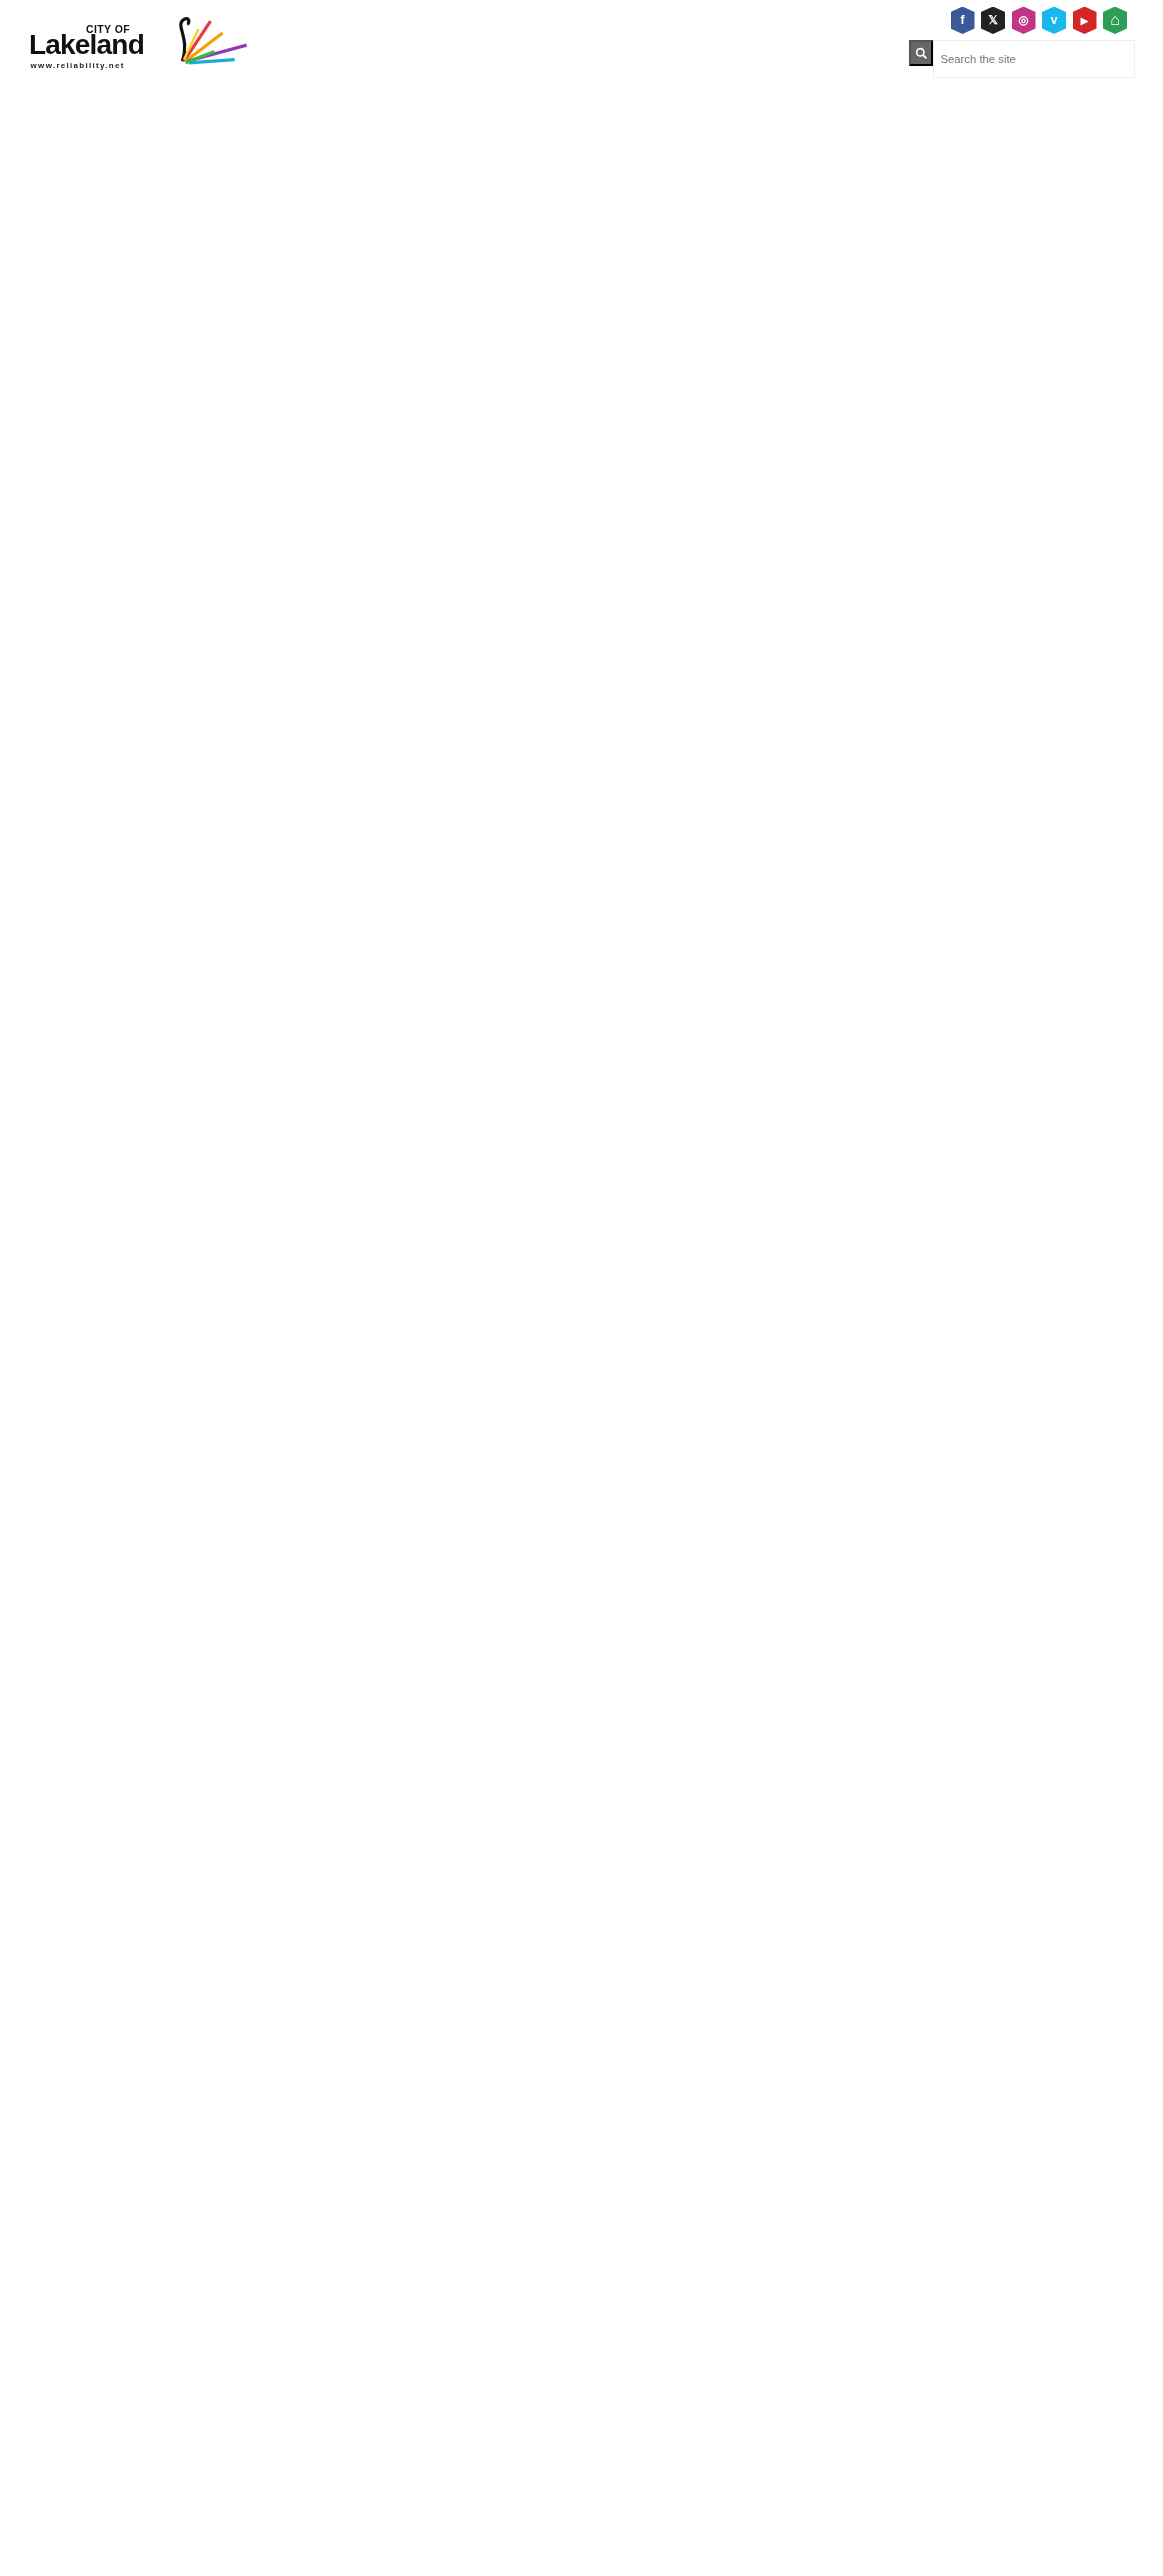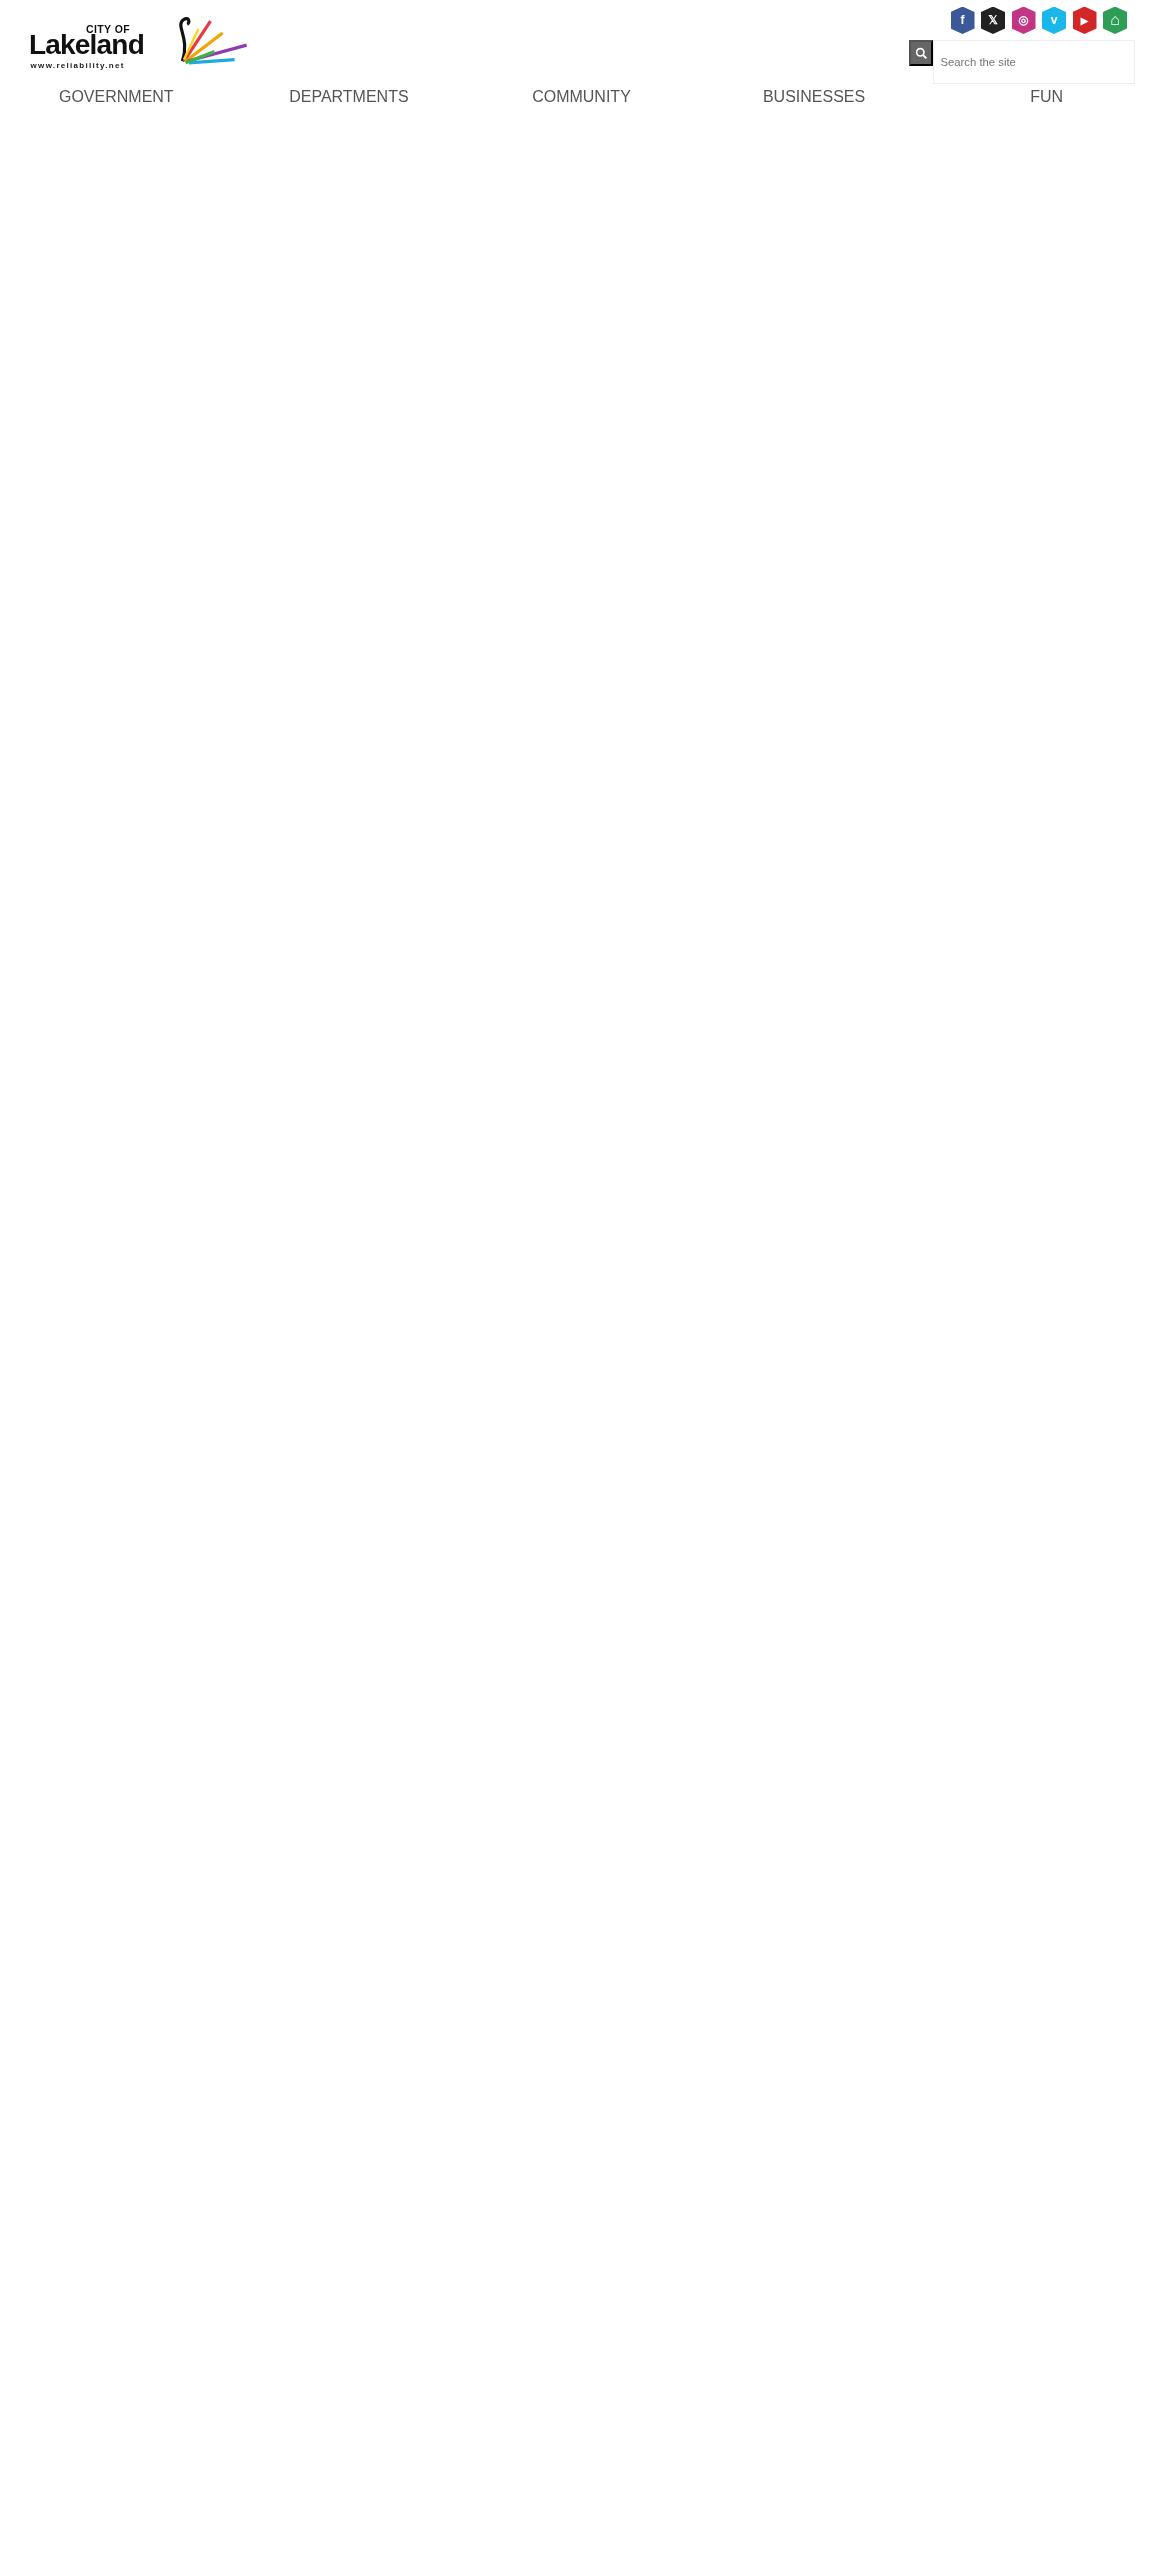--- a/index.html
+++ b/index.html
@@ -9,21 +9,21 @@
 .header{position:relative;height:120px;background:#fff;box-shadow:0 2.4px 3.2px rgba(0,0,0,0.25);z-index:2;}
 .logo{position:absolute;left:29px;top:13px;width:212px;height:53px;}
 .logo .city-of{position:absolute;left:57px;top:9.7px;font-size:10.5px;font-weight:bold;color:#111;letter-spacing:0.4px;}
 .logo .lakeland{position:absolute;left:0;top:16px;font-size:28px;font-weight:bold;color:#111;letter-spacing:-0.8px;line-height:32px;}
 .logo .url{position:absolute;left:1.6px;top:48px;font-size:8px;font-weight:bold;color:#222;letter-spacing:1.3px;}
 .logo svg{position:absolute;left:137px;top:0;}
 .social-top{position:absolute;right:36px;top:6.5px;display:flex;gap:6.5px;}
 .hex{width:24px;height:27.5px;clip-path:polygon(50% 0,100% 20%,100% 80%,50% 100%,0 80%,0 20%);display:flex;align-items:center;justify-content:center;color:#fff;font-weight:bold;font-size:12px;}
 .search{position:absolute;right:28px;top:40px;display:flex;height:26px;}
 .search .sbtn{width:24px;height:26px;background:#666;display:flex;align-items:center;justify-content:center;}
-.search input{width:202px;height:44px;border:0.8px solid #eee;padding:0 6.5px;font-family:"Liberation Sans",sans-serif;font-size:11.3px;color:#666;}
+.search input{width:202px;height:38px;border:0.8px solid #eee;padding:0 6.5px;font-family:"Liberation Sans",sans-serif;font-size:11.3px;color:#666;}
 .nav{position:absolute;left:0;right:0;top:81px;display:flex;}
 .nav-item{flex:1;text-align:center;font-size:16px;color:#555;text-decoration:none;padding:6.5px 0;}
 
 .page{position:relative;width:1163px;}
 .breadcrumb{position:absolute;left:86px;top:21px;font-size:14.5px;color:#555;}
 .breadcrumb .sep{color:#aaa;margin:0 8px;}
 .breadcrumb .current{color:#1b8fb6;}
 .sidebar{position:absolute;left:74px;top:44px;width:224px;}
 .contact{height:50px;background:#00546e;color:#fff;font-size:18px;display:flex;align-items:center;justify-content:center;gap:6.5px;}
 .contact .info{width:18px;height:18px;border-radius:50%;background:#fff;color:#00546e;font-size:11.3px;font-weight:bold;display:flex;align-items:center;justify-content:center;font-family:"Liberation Serif",serif;}
@@ -85,27 +85,20 @@
   </div>
   <div class="search">
     <button class="sbtn">
       <svg width="13" height="13" viewBox="0 0 16 16">
           <circle cx="6.5" cy="6.5" r="4.5" stroke="#fff" stroke-width="2" fill="none"></circle>
           <path d="M10 10 L14 14" stroke="#fff" stroke-width="2.5"></path>
         </svg>
     </button>
     <input type="text" placeholder="Search the site" style="">
   </div>
-  <nav class="nav">
-    <a class="nav-item">GOVERNMENT</a>
-    <a class="nav-item">DEPARTMENTS</a>
-    <a class="nav-item">COMMUNITY</a>
-    <a class="nav-item">BUSINESSES</a>
-    <a class="nav-item">FUN</a>
-  </nav>
 </header>
 
 <div class="page">
   <div class="breadcrumb">
     <a>HOME</a><span class="sep">/</span><span class="current">NEWS</span>
   </div>
 
   <aside class="sidebar">
     <a class="contact">
       <span class="info">i</span>

